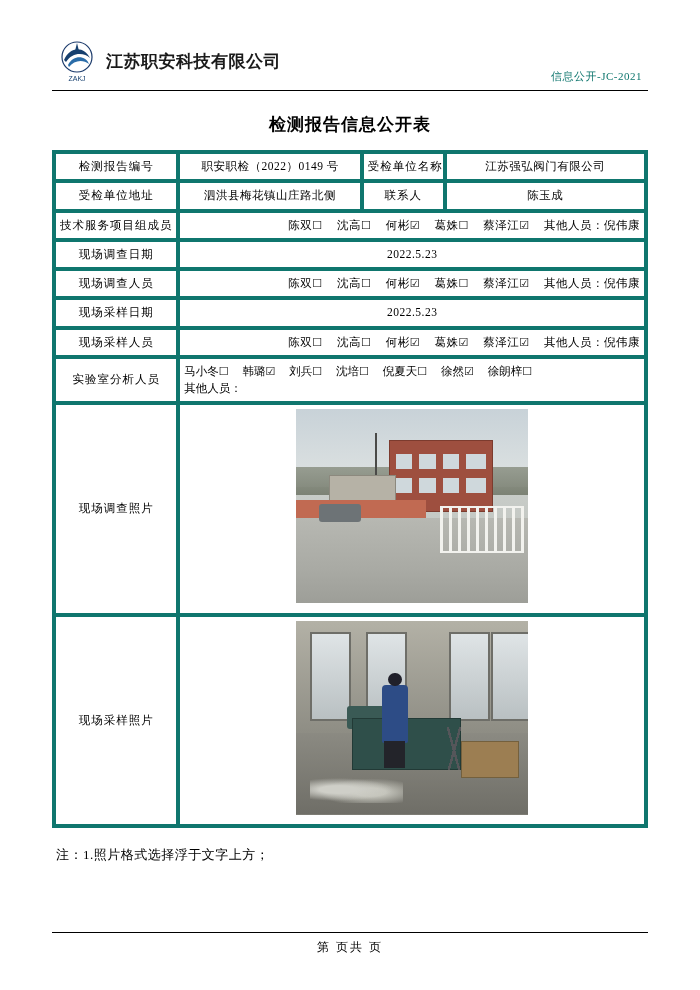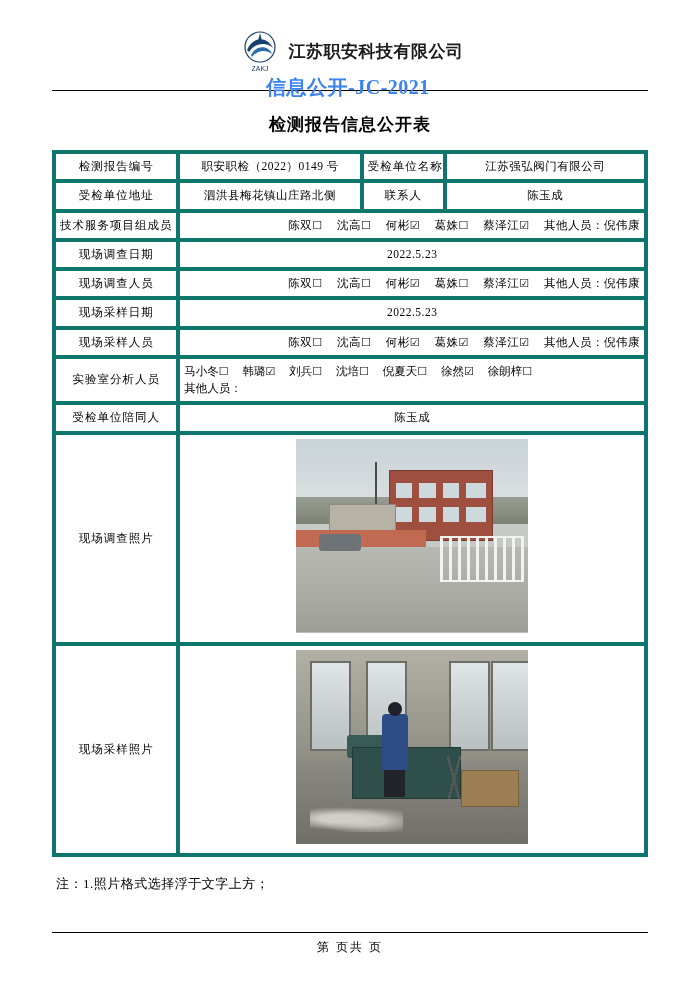--- a/index.html
+++ b/index.html
@@ -17,26 +17,25 @@
   .page {
     width: 700px;
     height: 990px;
     box-sizing: border-box;
     padding: 28px 52px 20px 52px;
     position: relative;
   }
   
   .header {
     display: flex;
-    align-items: center;
+    align-items: flex-end;
     justify-content: space-between;
     height: 56px;
     padding: 0 2px 6px 2px;
     border-bottom: 1.6px solid #000;
-    flex-direction: column;
   }
   .brand {
     display: flex;
     align-items: center;
     gap: 6px;
   }
   .logo {
     width: 46px;
     height: 46px;
     position: relative;
@@ -44,24 +43,24 @@
   }
   .logo svg { display: block; }
   .brand-name {
     font-family: "Liberation Serif", serif;
     font-size: 17px;
     font-weight: bold;
     letter-spacing: 0.5px;
     color: #1a1a1a;
   }
   .doc-code {
-    font-size: 20px;
-    font-weight: bold;
+    font-size: 11px;
+    font-weight: normal;
     letter-spacing: 0.5px;
-    color: #3b82f6;
+    color: #0f766e;
     padding-right: 4px;
   }
   
   .doc-title {
     text-align: center;
     font-size: 17px;
     font-weight: bold;
     letter-spacing: 1px;
     margin: 22px 0 14px 0;
   }
@@ -364,24 +363,20 @@
             <span class="person"><span>刘兵</span><span class="chk">☐</span></span>
             <span class="person"><span>沈培</span><span class="chk">☐</span></span>
             <span class="person"><span>倪夏天</span><span class="chk">☐</span></span>
             <span class="person"><span>徐然</span><span class="chk">☑</span></span>
             <span class="person"><span>徐朗梓</span><span class="chk">☐</span></span>
           </div>
           <div>其他人员：</div>
         </td>
       </tr>
 
-      <tr class="row-h">
-        <td class="lbl">受检单位陪同人</td>
-        <td class="val-center" colspan="4">陈玉成</td>
-      </tr>
 
       <tr>
         <td class="photo-label">现场调查照片</td>
         <td class="photo-cell" colspan="4">
           <span class="photo-frame ph1">
             <span class="sky"></span>
             <span class="treeline"></span>
             <span class="post"></span>
             <span class="bldg"></span>
             <span class="annex"></span>

